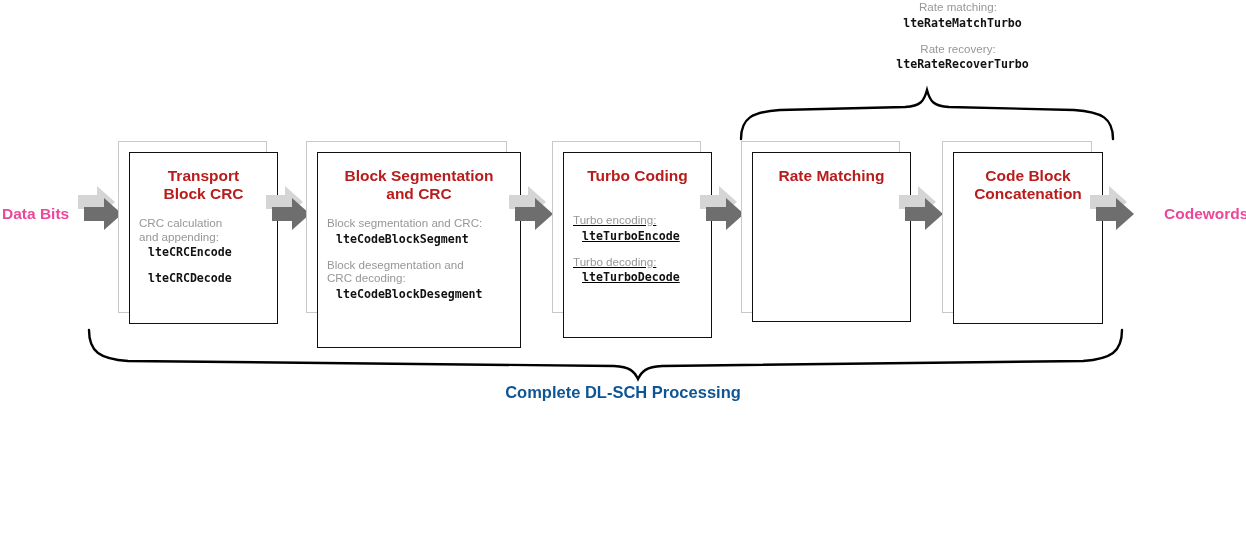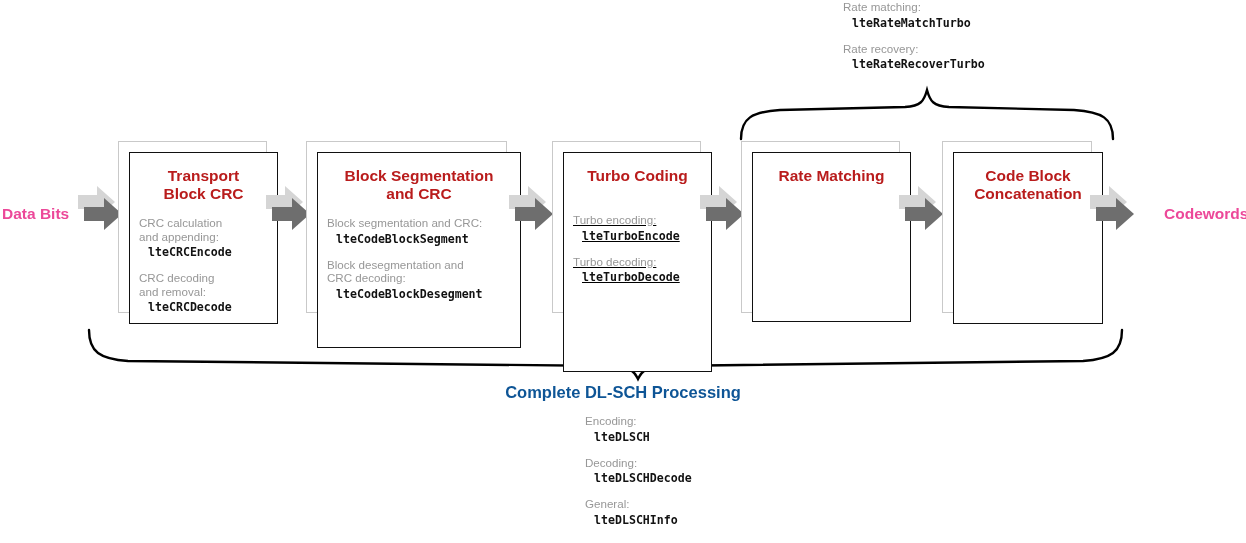--- a/index.html
+++ b/index.html
@@ -76,20 +76,21 @@
   .arrow {
     position: absolute;
     width: 52px;
     height: 52px;
   }
   .arrow svg { display: block; }
 
   
   .annot {
     position: absolute;
+    text-align: center;
   }
   .annot .desc { font-size: 11.6px; }
   .annot .fn { font-size: 11.6px; }
 
   .group-title {
     position: absolute;
     color: #0e5596;
     font-weight: bold;
     font-size: 16.5px;
     white-space: nowrap;
@@ -143,22 +144,20 @@
   <div class="block" style="left:129px; top:152px; width:149px; height:172px;">
     <div class="block-title">Transport
 Block CRC</div>
     <div class="block-body">
       <div class="entry">
         <div class="desc">CRC calculation
 and appending:</div>
         <div class="fn">lteCRCEncode</div>
       </div>
       <div class="entry">
-        <div class="desc">CRC decoding
-and removal:</div>
         <div class="fn">lteCRCDecode</div>
       </div>
     </div>
   </div>
 
   <div class="arrow" style="left:266px; top:185px;">
     <svg width="52" height="52" viewBox="0 0 52 52">
       <path d="M4,17 L24,17 L24,8 L42,24 L24,40 L24,31 L4,31 Z" fill="#d5d5d5" transform="translate(-5,-7)"></path>
       <path d="M4,17 L24,17 L24,8 L42,24 L24,40 L24,31 L4,31 Z" fill="#6e6e6e" transform="translate(2,5)"></path>
     </svg>
@@ -182,21 +181,21 @@
   </div>
 
   <div class="arrow" style="left:509px; top:185px;">
     <svg width="52" height="52" viewBox="0 0 52 52">
       <path d="M4,17 L24,17 L24,8 L42,24 L24,40 L24,31 L4,31 Z" fill="#d5d5d5" transform="translate(-5,-7)"></path>
       <path d="M4,17 L24,17 L24,8 L42,24 L24,40 L24,31 L4,31 Z" fill="#6e6e6e" transform="translate(2,5)"></path>
     </svg>
   </div>
 
   <div class="block-shadow" style="left:552px; top:141px; width:149px; height:172px;"></div>
-  <div class="block" style="left:563px; top:152px; width:149px; height:220px;">
+  <div class="block" style="left:563px; top:152px; width:149px; height:186px;">
     <div class="block-title">Turbo Coding</div>
     <div class="block-body" style="margin-top:28px;text-decoration:underline;">
       <div class="entry">
         <div class="desc">Turbo encoding:</div>
         <div class="fn">lteTurboEncode</div>
       </div>
       <div class="entry">
         <div class="desc">Turbo decoding:</div>
         <div class="fn">lteTurboDecode</div>
       </div>
@@ -232,28 +231,14 @@
     <svg width="52" height="52" viewBox="0 0 52 52">
       <path d="M4,17 L24,17 L24,8 L42,24 L24,40 L24,31 L4,31 Z" fill="#d5d5d5" transform="translate(-5,-7)"></path>
       <path d="M4,17 L24,17 L24,8 L42,24 L24,40 L24,31 L4,31 Z" fill="#6e6e6e" transform="translate(2,5)"></path>
     </svg>
   </div>
 
   <div class="endpoint-label" style="left:1144px; top:205px;margin-left:20px;">Codewords</div>
 
   <div class="group-title" style="left:0px; top:383px; width:1246px;">Complete DL-SCH Processing</div>
 
-  <div class="annot" style="left:585px; top:414px; width:260px;">
-    <div class="entry">
-      <div class="desc">Encoding:</div>
-      <div class="fn">lteDLSCH</div>
-    </div>
-    <div class="entry">
-      <div class="desc">Decoding:</div>
-      <div class="fn">lteDLSCHDecode</div>
-    </div>
-    <div class="entry">
-      <div class="desc">General:</div>
-      <div class="fn">lteDLSCHInfo</div>
-    </div>
-  </div>
 
 </div>
 
 </body></html>

